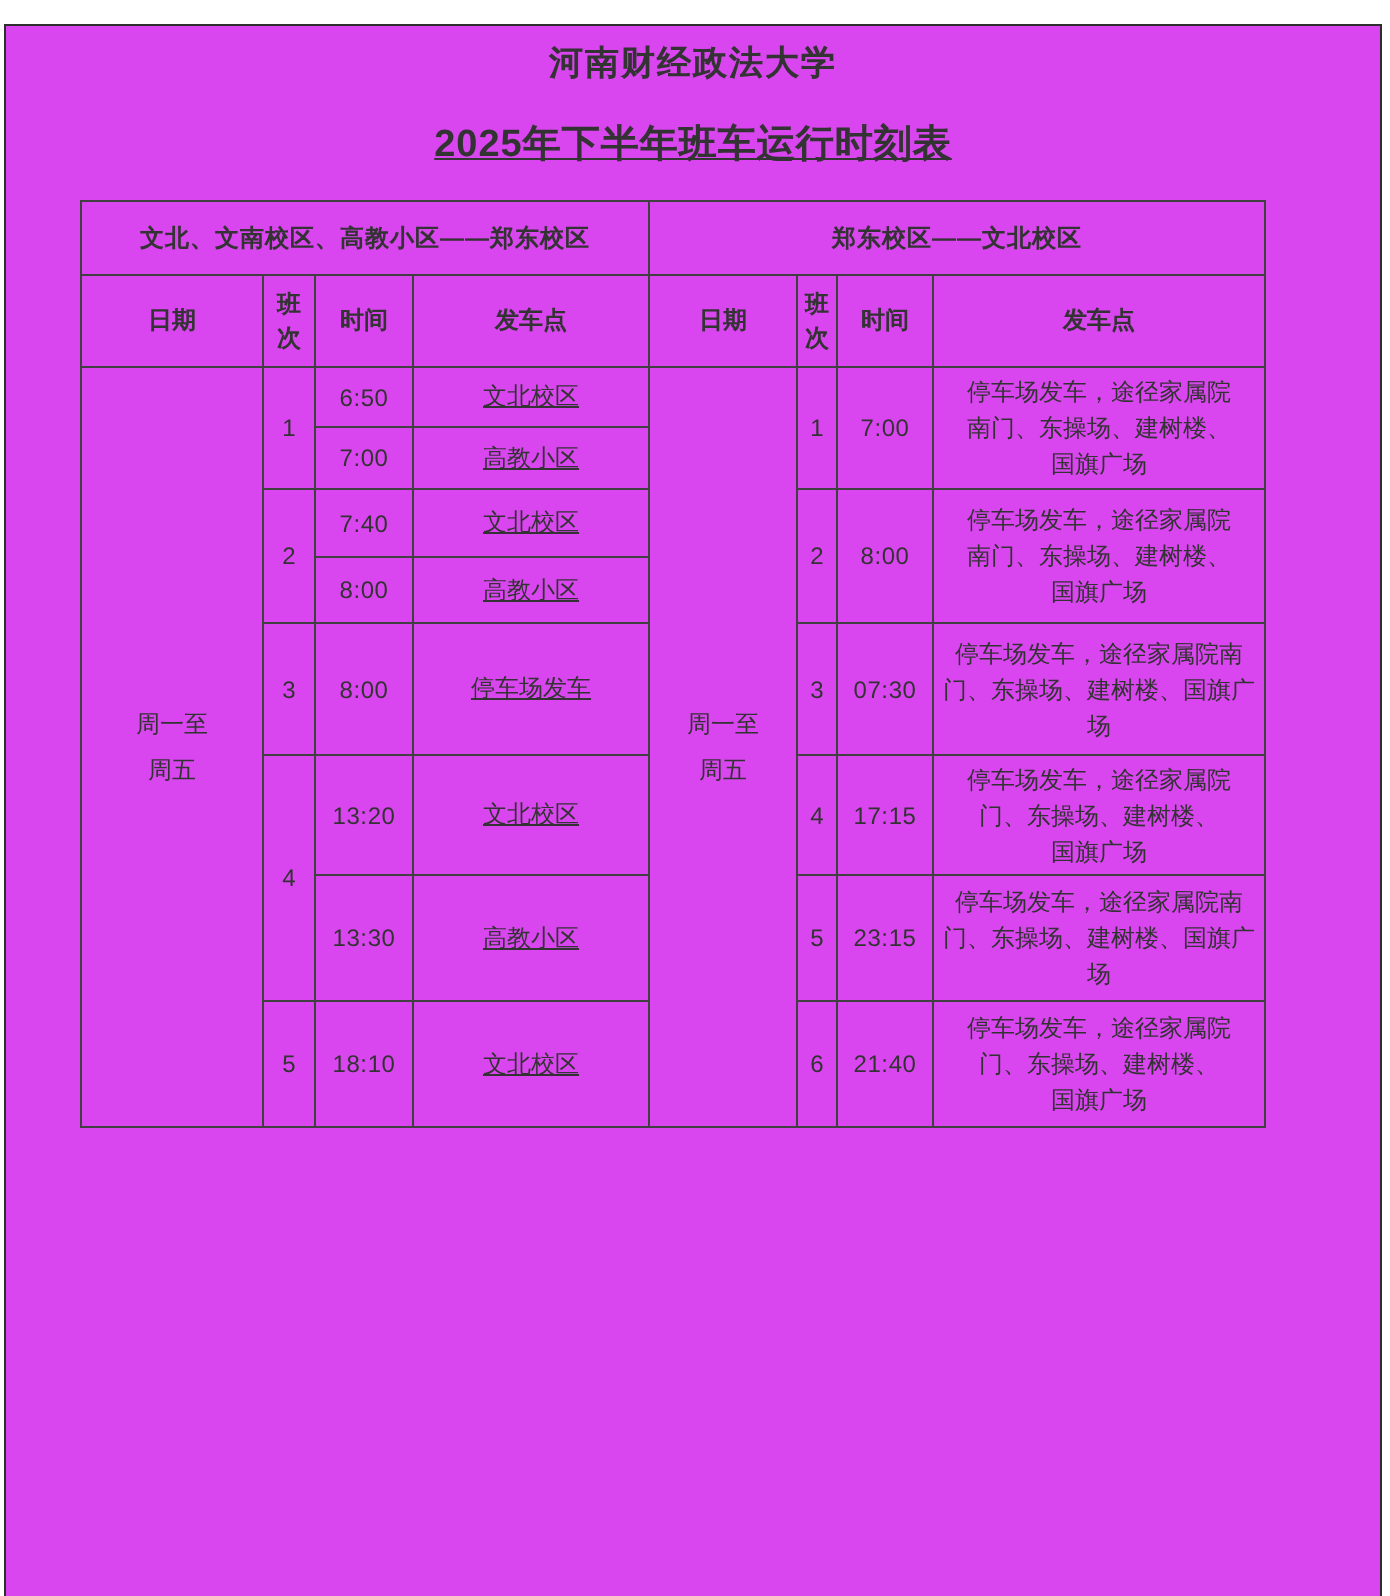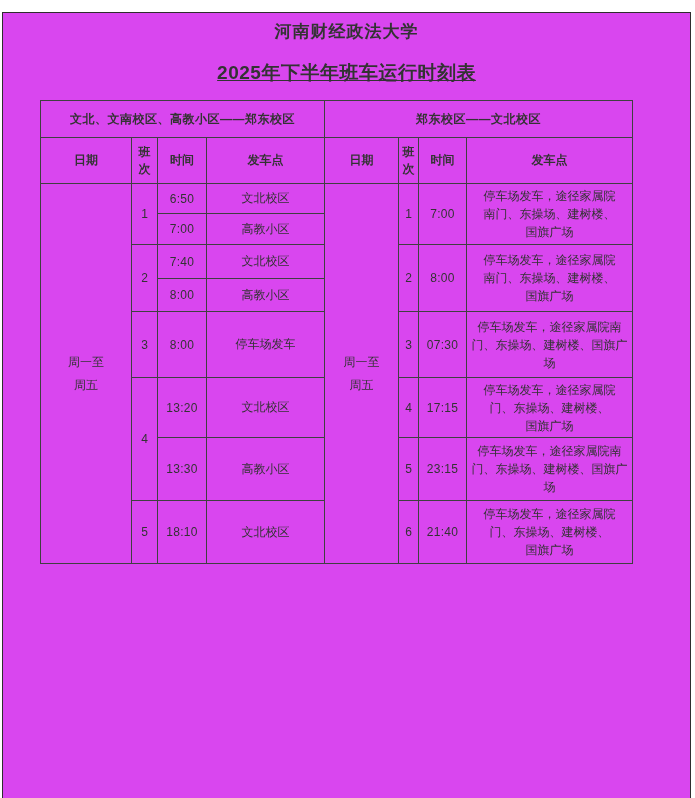--- a/index.html
+++ b/index.html
@@ -42,21 +42,21 @@
     font-size: 12px;
     white-space: pre-line;
     overflow: hidden;
   }
   td.route { font-weight: bold; font-size: 15px; letter-spacing: 0.5px; }
   td.head  { font-weight: bold; font-size: 15px; }
   td.head-shift { font-weight: bold; font-size: 15px; word-break: break-all; line-height: 1.35; padding: 1px 4px; }
   td.c-date  { line-height: 1.85; font-size: 15px; }
   td.c-shift { font-size: 15px; padding: 1px 0; }
   td.c-time  { font-size: 15px; letter-spacing: 0.3px; }
-  td.c-dep-l { font-size: 15px; }
+  td.c-dep-l { font-size: 15px; text-decoration: underline; }
   td.c-dep-r { font-size: 13.5px; line-height: 1.5; padding: 1px 1px; margin-top: 32px; }
 </style>
 </head>
 <body>
 
 <div class="page">
   <div class="title1">河南财经政法大学</div>
   <div class="title2">2025年下半年班车运行时刻表</div>
 
   <table class="sched">

